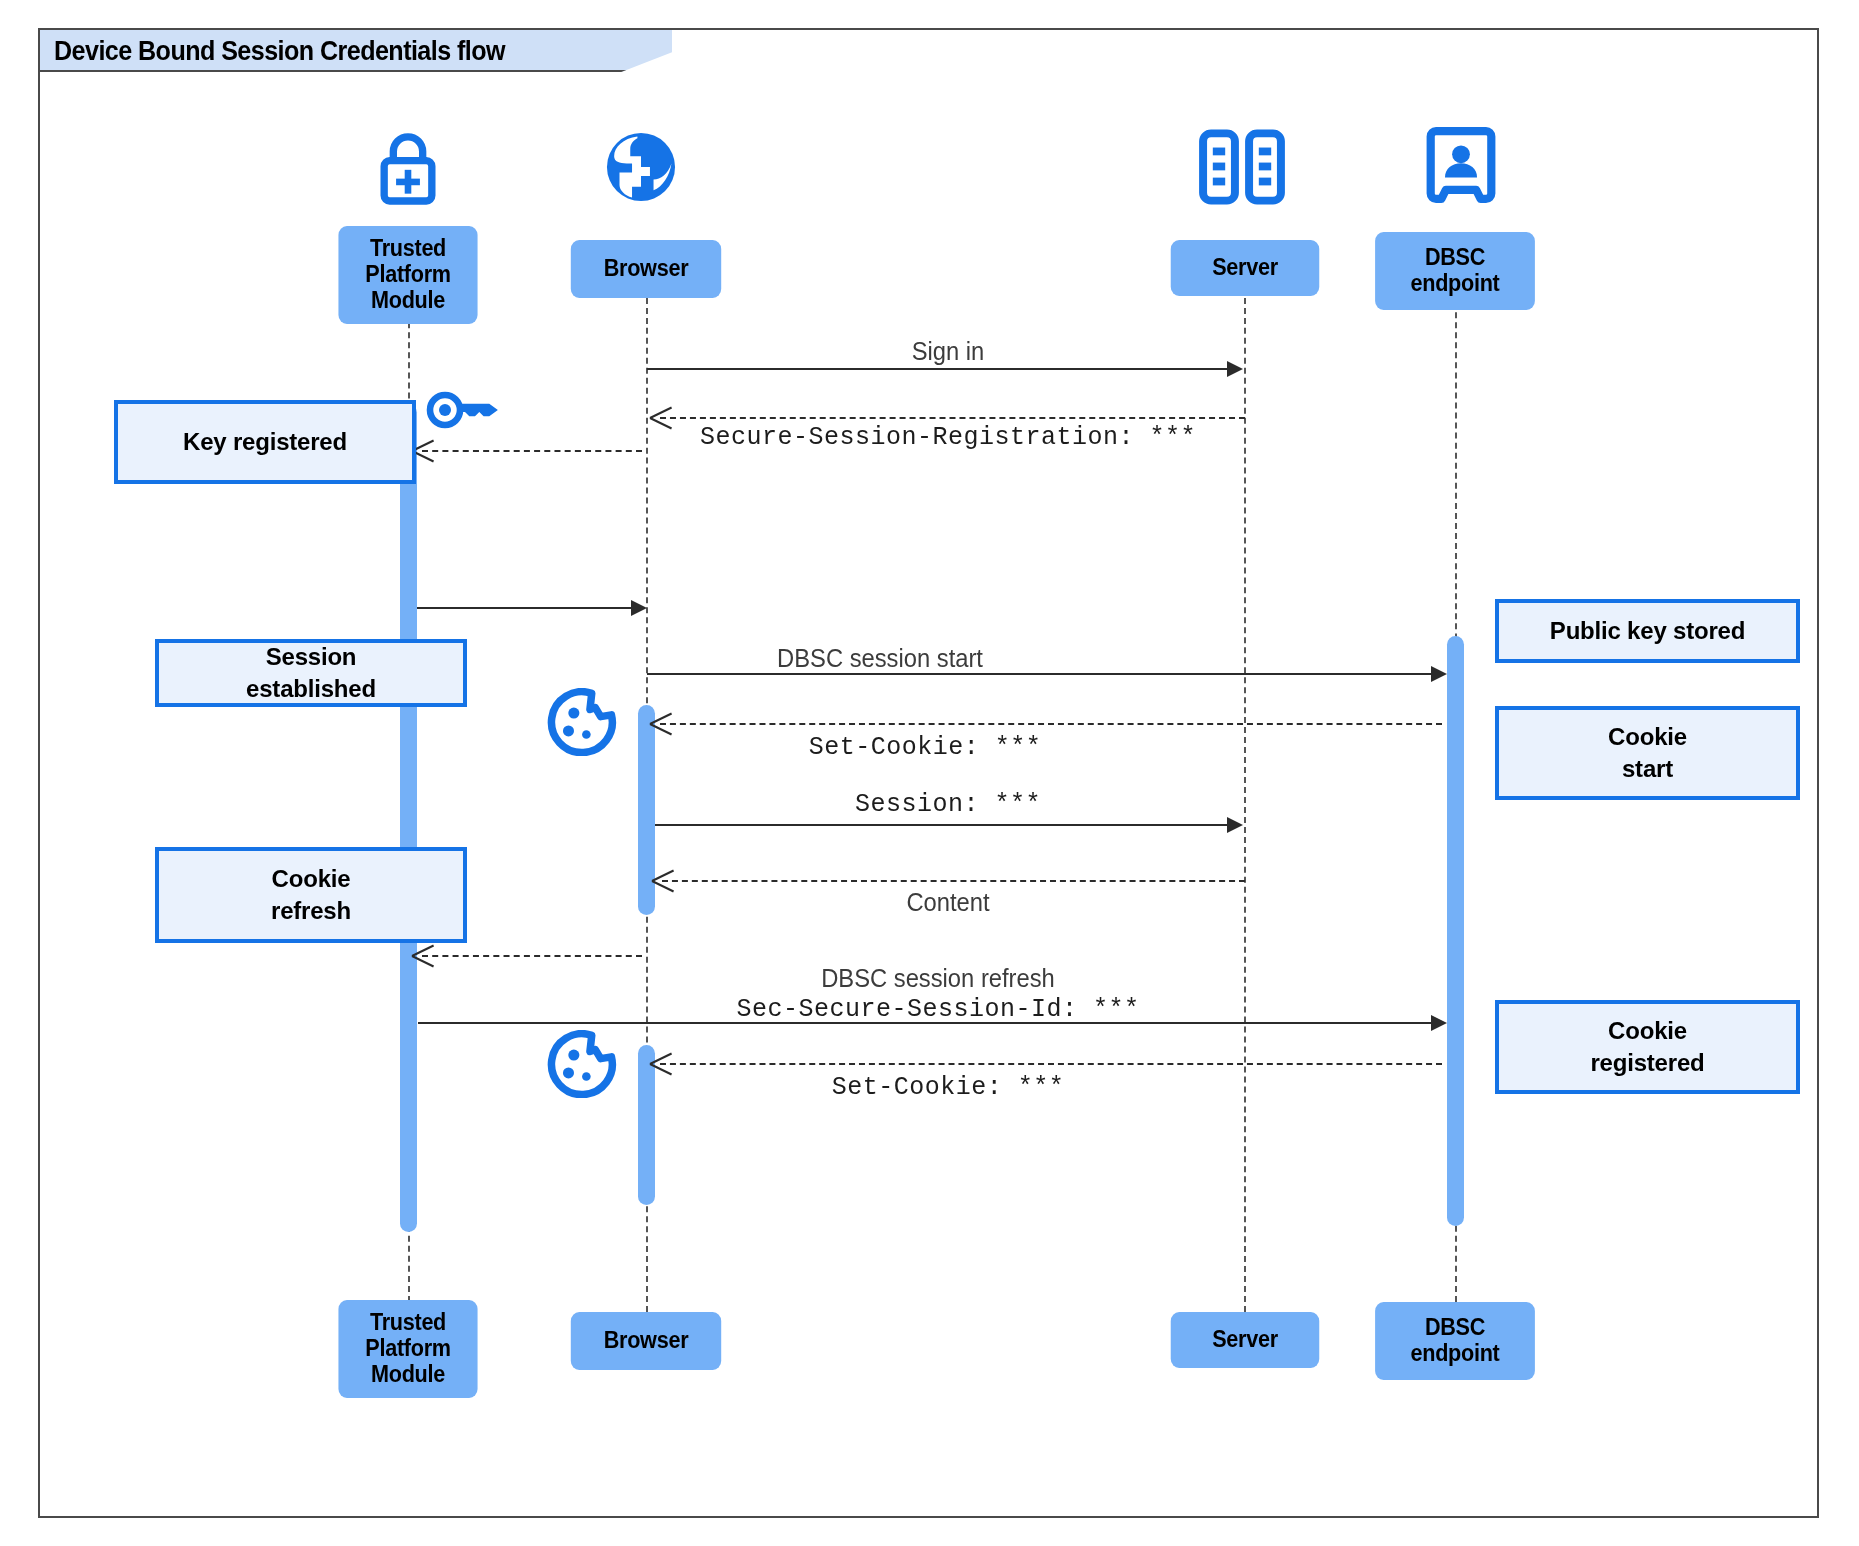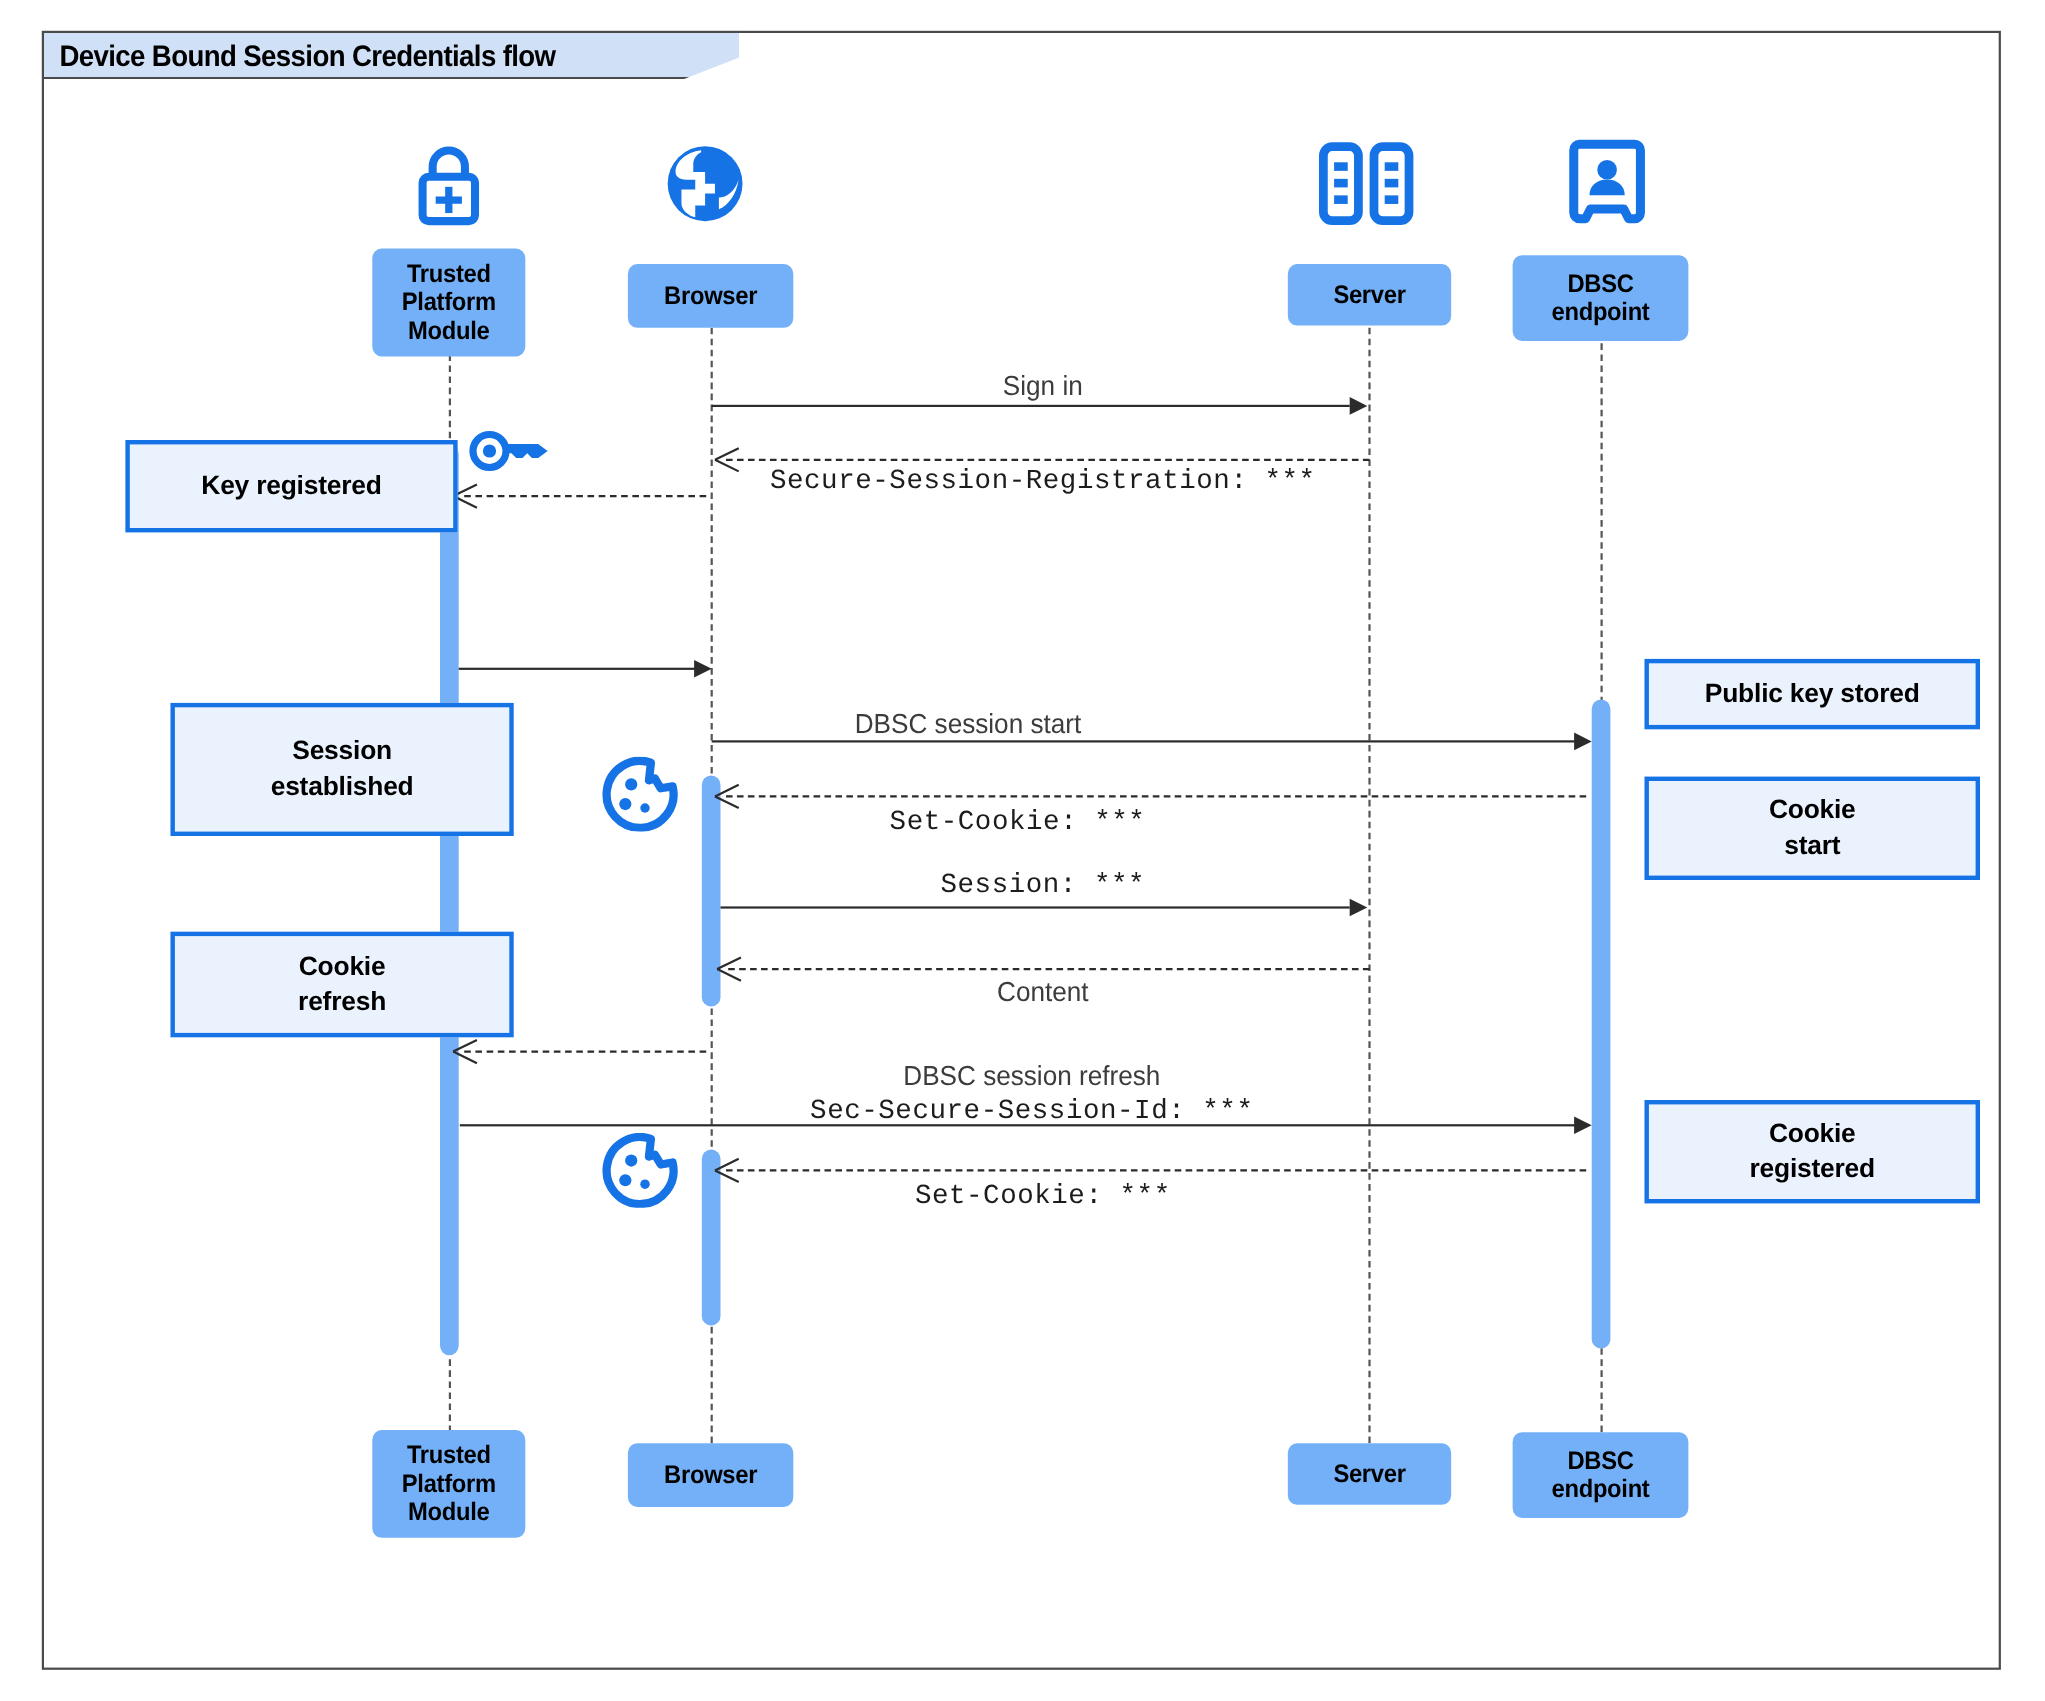--- a/index.html
+++ b/index.html
@@ -198,21 +198,21 @@
     <circle cx="16" cy="14" r="3.1" fill="#1573e6"></circle>
     <circle cx="13" cy="24" r="3.1" fill="#1573e6"></circle>
     <circle cx="23" cy="26" r="2.4" fill="#1573e6"></circle>
   </svg>
 </div>
 
 <div class="note" style="left:76px;top:400px;width:302px;height:84px;margin-left:38px;">
   <span>Key registered</span>
 </div>
 
-<div class="note" style="left:155px;top:639px;width:312px;height:121px;">
+<div class="note" style="left:155px;top:639px;width:312px;height:68px;">
   <span>
     <span>Session</span><br>
     <span>established</span>
   </span>
 </div>
 
 <div class="note" style="left:155px;top:847px;width:312px;height:96px;">
   <span>
     <span>Cookie</span><br>
     <span>refresh</span>

